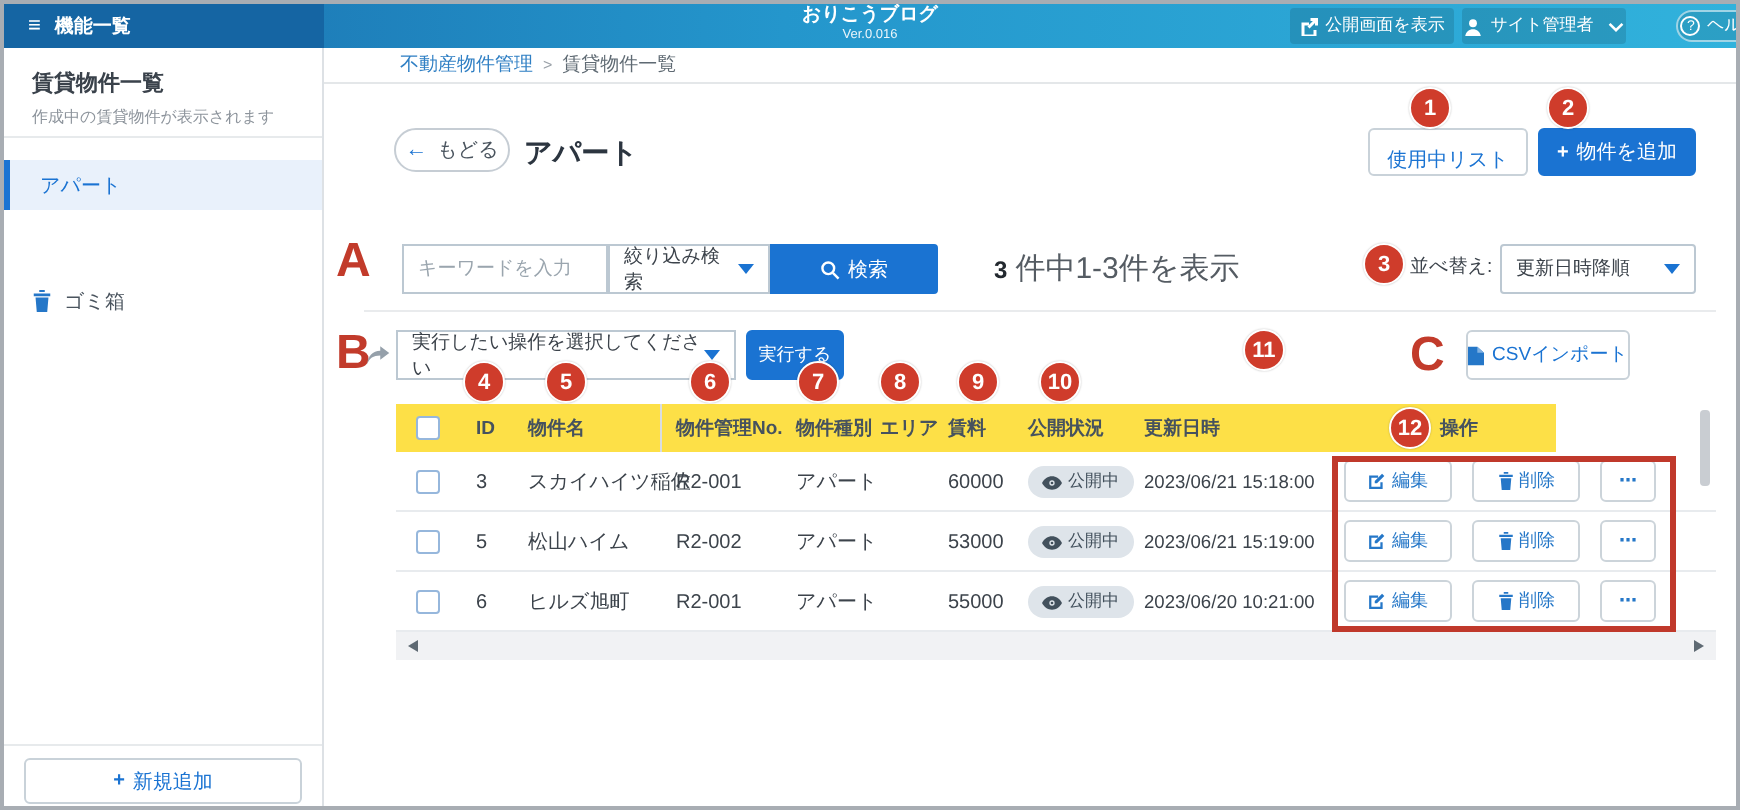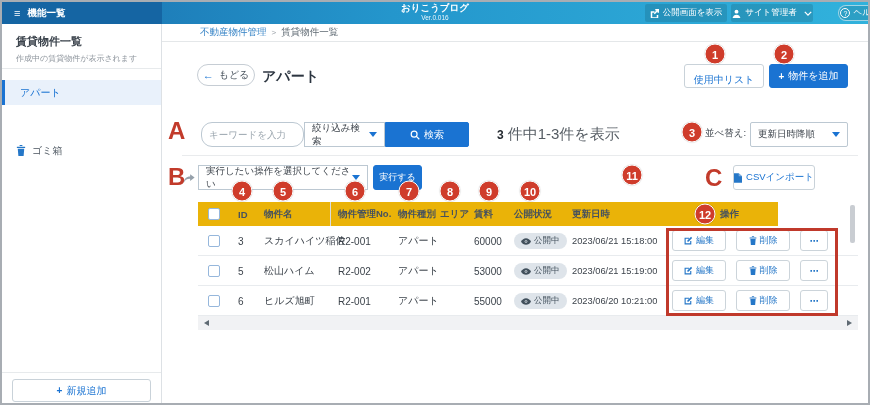--- a/index.html
+++ b/index.html
@@ -36,21 +36,21 @@
   .select{background:#fff;border:1px solid #bcc8d2;display:flex;align-items:center;justify-content:space-between;padding:0 7px;color:#3c434b;font-size:9.5px;box-sizing:border-box;}
   .caret{width:0;height:0;border-left:4px solid transparent;border-right:4px solid transparent;border-top:5px solid #1a73d2;}
   .txt-input{border:1px solid #bcc8d2;padding:0 7px;font-size:9.5px;color:#3c434b;box-sizing:border-box;font-family:"Liberation Sans","DejaVu Sans",sans-serif;outline:none;}
   .txt-input::placeholder{color:#9aa5ae;}
   .page-title{font-size:14px;font-weight:bold;color:#2c3540;}
   .count-wrap{display:flex;align-items:center;gap:4px;}
   .count-n{font-size:12px;font-weight:bold;color:#23292f;}
   .count-t{font-size:15px;color:#555c63;}
   .hdiv{height:1px;background:#e9ebed;}
   
-  .thead{left:36px;top:178px;width:580px;height:24px;background:#eab308;}
+  .thead{left:36px;top:178px;width:580px;height:24px;background:#fde047;}
   .th{position:absolute;top:0;height:24px;display:flex;align-items:center;font-weight:bold;font-size:9.5px;color:#46525e;}
   .trow{position:absolute;left:36px;width:660px;height:30px;background:#fff;border-bottom:1px solid #e8ebee;box-sizing:border-box;}
   .td{position:absolute;top:0;height:30px;display:flex;align-items:center;font-size:10px;color:#3c434b;}
   .cb{width:12px;height:12px;border:1.5px solid #96b7dc;border-radius:2px;background:#fff;box-sizing:border-box;}
   .badge{display:flex;align-items:center;gap:3px;background:#dee4ea;border-radius:9px;padding:2px 7px;font-size:8.5px;color:#42505c;}
   .act{position:absolute;top:4px;height:21px;font-size:9px;background:#fff;border:1px solid #ccd4da;border-radius:3px;color:#2577c8;display:flex;align-items:center;justify-content:center;gap:3px;box-sizing:border-box;}
   .colsep{left:168px;top:178px;width:1px;height:114px;background:#d9dde1;}
   .hscroll{left:36px;top:292px;width:660px;height:14px;background:#f1f2f4;}
   .tri-l{position:absolute;left:6px;top:4px;width:0;height:0;border-top:3.5px solid transparent;border-bottom:3.5px solid transparent;border-right:5px solid #5f6a73;}
   .tri-r{position:absolute;right:6px;top:4px;width:0;height:0;border-top:3.5px solid transparent;border-bottom:3.5px solid transparent;border-left:5px solid #5f6a73;}
@@ -141,21 +141,21 @@
 
     <div class="abs btn-outline" style="left:522px;top:40px;width:80px;height:24px;align-items:flex-end;">
       <span>使用中リスト</span>
     </div>
     <div class="abs btn-primary" style="left:607px;top:40px;width:79px;height:24px;">
       <span style="font-weight:bold;">+</span>
       <span>物件を追加</span>
     </div>
 
     <div class="abs letter" style="left:6px;top:95px;">A</div>
-    <input class="abs txt-input" style="left: 39px; top: 98px; width: 103px; height: 25px; border-radius: 11px;" placeholder="キーワードを入力">
+    <input class="abs txt-input" style="left: 39px; top: 98px; width: 103px; height: 25px;" placeholder="キーワードを入力">
     <div class="abs btn-primary" style="left:223px;top:98px;width:84px;height:25px;border-radius:0 2px 2px 0;">
       <span style="display:flex;">
         <svg width="10" height="10" viewBox="0 0 14 14">
             <circle cx="5.8" cy="5.8" r="4.1" fill="none" stroke="#fff" stroke-width="1.7"></circle>
             <path d="M9 9l4 4" stroke="#fff" stroke-width="1.7"></path>
           </svg>
       </span>
       <span>検索</span>
     </div>
     <div class="abs select" style="left:142px;top:98px;width:81px;height:25px;">

